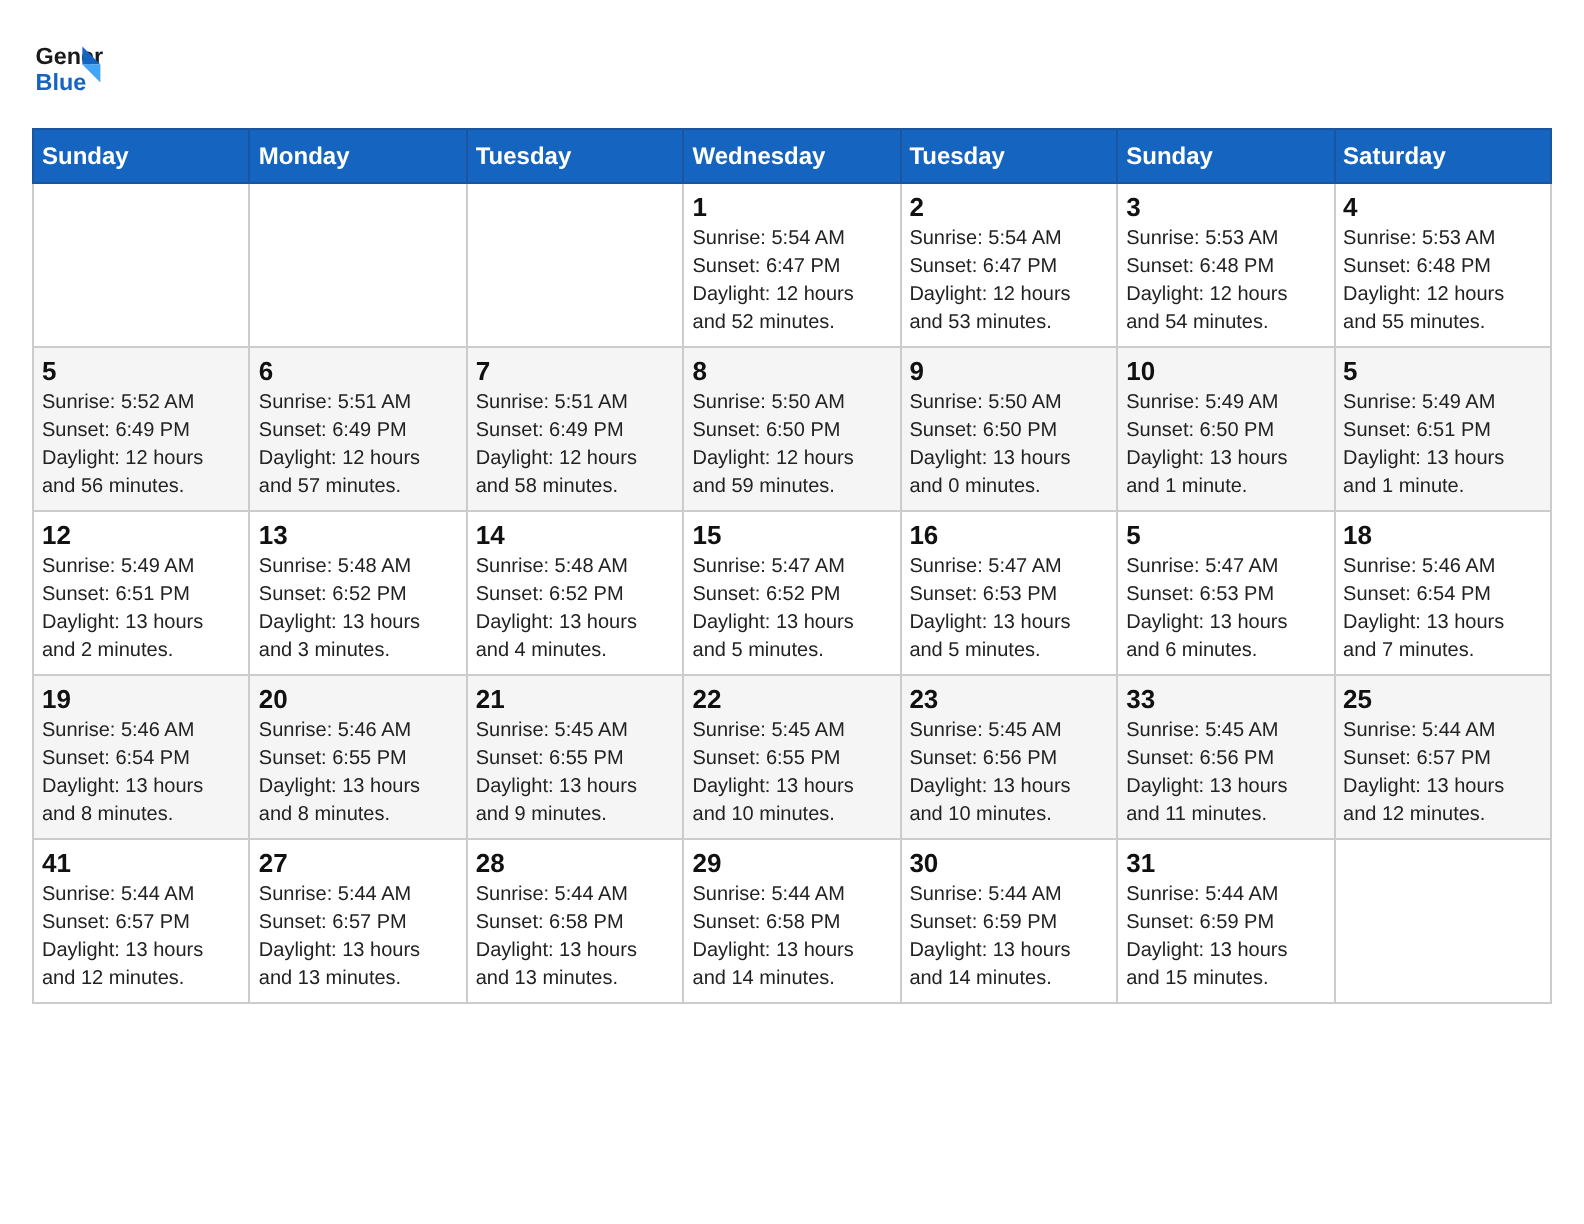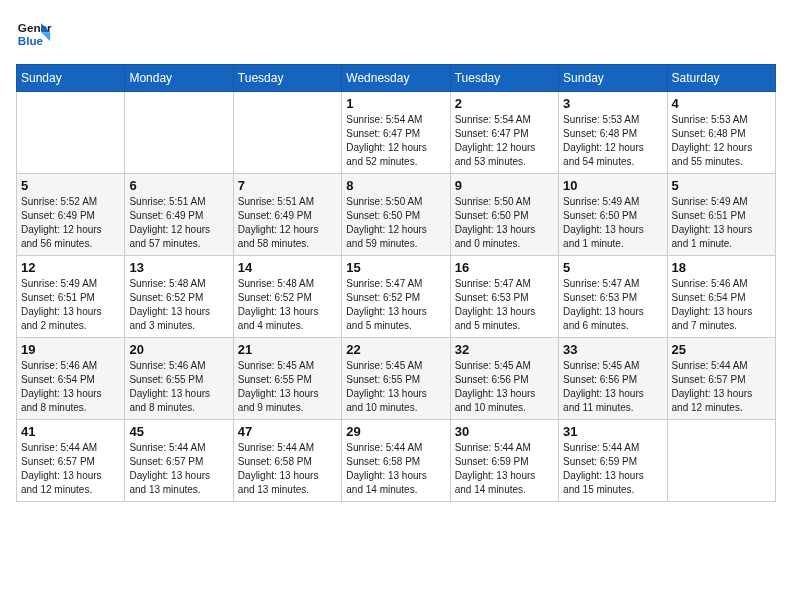--- a/index.html
+++ b/index.html
@@ -41,21 +41,21 @@
       width: 100%;
       border-collapse: collapse;
       font-size: 11px;
     }
     .calendar thead th {
       background-color: #1565c0;
       color: #fff;
       padding: 6px 4px;
       text-align: left;
       font-size: 12px;
-      font-weight: normal;
+      font-weight: bold;
       border: 1px solid #1a56a0;
     }
     .calendar tbody td {
       border: 1px solid #ccc;
       vertical-align: top;
       padding: 4px;
       width: 108px;
       min-height: 80px;
       background: #fff;
     }
@@ -264,21 +264,21 @@
 and 9 minutes.</div>
         </td>
         <td>
           <div class="day-num">22</div>
           <div class="day-info" style="white-space: pre-line;">Sunrise: 5:45 AM
 Sunset: 6:55 PM
 Daylight: 13 hours
 and 10 minutes.</div>
         </td>
         <td>
-          <div class="day-num">32</div>
+          <div class="day-num">23</div>
           <div class="day-info" style="white-space: pre-line;">Sunrise: 5:45 AM
 Sunset: 6:56 PM
 Daylight: 13 hours
 and 10 minutes.</div>
         </td>
         <td>
           <div class="day-num">33</div>
           <div class="day-info" style="white-space: pre-line;">Sunrise: 5:45 AM
 Sunset: 6:56 PM
 Daylight: 13 hours
@@ -294,28 +294,28 @@
       </tr>
       <tr>
         <td>
           <div class="day-num">41</div>
           <div class="day-info" style="white-space: pre-line;">Sunrise: 5:44 AM
 Sunset: 6:57 PM
 Daylight: 13 hours
 and 12 minutes.</div>
         </td>
         <td>
-          <div class="day-num">45</div>
+          <div class="day-num">27</div>
           <div class="day-info" style="white-space: pre-line;">Sunrise: 5:44 AM
 Sunset: 6:57 PM
 Daylight: 13 hours
 and 13 minutes.</div>
         </td>
         <td>
-          <div class="day-num">47</div>
+          <div class="day-num">28</div>
           <div class="day-info" style="white-space: pre-line;">Sunrise: 5:44 AM
 Sunset: 6:58 PM
 Daylight: 13 hours
 and 13 minutes.</div>
         </td>
         <td>
           <div class="day-num">29</div>
           <div class="day-info" style="white-space: pre-line;">Sunrise: 5:44 AM
 Sunset: 6:58 PM
 Daylight: 13 hours

